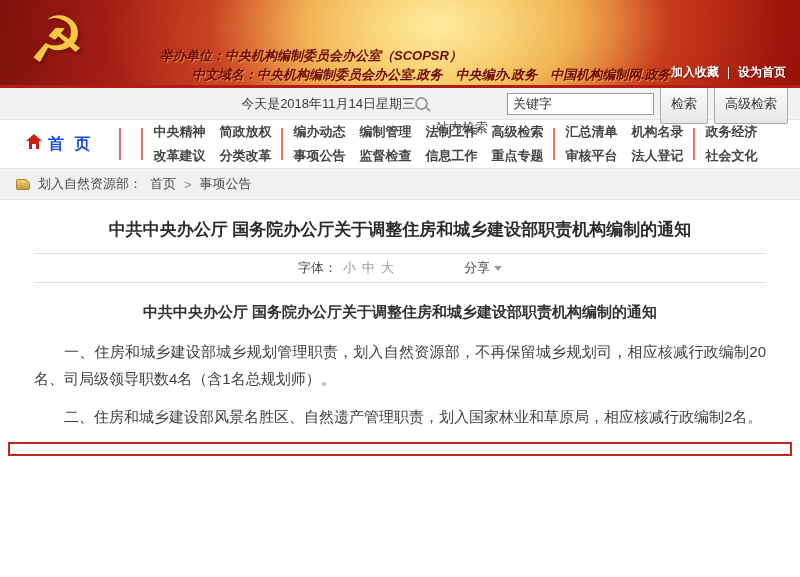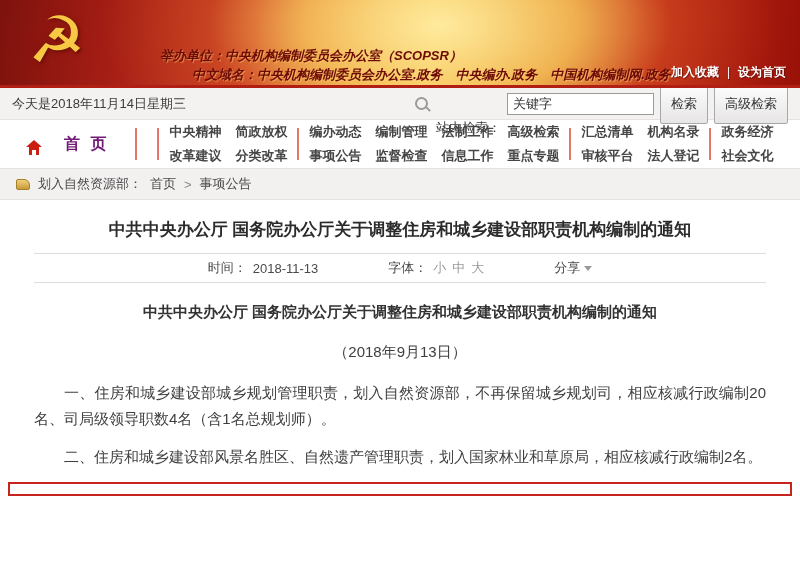--- a/index.html
+++ b/index.html
@@ -20,36 +20,36 @@
   .banner-sub1 { position:absolute; left:160px; top:47px; font-size:13px; font-weight:bold; font-style:italic;
     color:#6d0a06; text-shadow:1px 1px 1px rgba(255,210,120,.55); }
   .banner-sub2 { position:absolute; left:192px; top:66px; font-size:13px; font-weight:bold; font-style:italic;
     color:#6d0a06; text-shadow:1px 1px 1px rgba(255,210,120,.55); }
   .banner-links { position:absolute; right:14px; bottom:4px; font-size:12px; color:#fff; font-weight:bold;
     text-shadow:1px 1px 1px rgba(90,10,5,.7); }
   .banner-links span { cursor:pointer; }
   .banner-links .sep { margin:0 8px; font-weight:normal; }
 
   
-  .topbar { display:flex; align-items:center; justify-content:space-between; height:32px;
+  .topbar { display:flex; align-items:center; justify-content:flex-end; height:32px;
     background:#f4f1f1; border-bottom:1px solid #e6e2e2; padding:0 12px; }
   .today { font-size:13px; color:#3c3c3c; }
   .searchzone { display:flex; align-items:center; gap:6px; }
   .mag { position:relative; width:13px; height:13px; border:2px solid #9a9a9a; border-radius:50%; margin-right:2px; }
   .mag::after { content:""; position:absolute; width:6px; height:2px; background:#9a9a9a;
     transform:rotate(45deg); right:-5px; bottom:-2px; }
   .search-label { font-size:13px; color:#3c3c3c;margin-top:48px; }
   .search-input { width:147px; height:22px; border:1px solid #9a9a9a; background:#fff;
     font-size:13px; color:#333; padding:0 5px; font-family:inherit; }
   .btn { height:40px; padding:0 10px; font-size:13px; color:#333; font-family:inherit;
     background:linear-gradient(#fdfdfd,#e7e5e5); border:1px solid #a8a8a8; border-radius:2px; cursor:pointer; }
 
   
   .nav { display:flex; align-items:center; height:48px; background:#fff; padding:0 6px; }
-  .nav-home { display:flex; align-items:flex-end; gap:22px; color:#701a75; font-weight:bold;
+  .nav-home { display:flex; align-items:flex-start; gap:6px; color:#1d4ed8; font-weight:bold;
     font-size:16px; letter-spacing:3px; padding:0 16px 0 20px; cursor:pointer; white-space:nowrap; }
   .nav-divider { width:2px; height:32px; background:#d9483a; opacity:.75; margin:0 10px; }
   .nav-group { display:grid; grid-auto-flow:column; grid-template-rows:repeat(2,auto); gap:6px 14px; }
   .nav-item { font-size:13px; font-weight:bold; color:#454545; cursor:pointer; white-space:nowrap; }
 
   
   .crumbbar { display:flex; align-items:center; gap:8px; height:32px; background:#f3f0f0;
     border-top:1px solid #e6e2e2; border-bottom:1px solid #e6e2e2; padding:0 16px; font-size:13px; color:#4a4a4a; }
   .crumb-icon { width:14px; height:11px; background:linear-gradient(#f0d27a,#c79b3a);
     border:1px solid #a87f2a; border-radius:2px 6px 2px 2px; }
@@ -144,38 +144,33 @@
     <span class="crumb-link">首页</span>
     <span class="crumb-sep">&gt;</span>
     <span class="crumb-link">事项公告</span>
   </div>
 
   <div class="content">
     <div class="art-title">中共中央办公厅  国务院办公厅关于调整住房和城乡建设部职责机构编制的通知</div>
 
     <div class="meta">
       <div class="meta-group">
-        <span>时间：</span>
-        <span>2018-11-13</span>
-      </div>
-      <div class="meta-group">
         <span>字体：</span>
         <span class="font-opt">小</span>
         <span class="font-opt">中</span>
         <span class="font-opt">大</span>
       </div>
       <div class="meta-group share">
         <span>分享</span>
         <span class="caret"></span>
       </div>
     </div>
 
     <div class="body-wrap">
       <div class="body-title">中共中央办公厅  国务院办公厅关于调整住房和城乡建设部职责机构编制的通知</div>
-      <div class="body-date">（2018年9月13日）</div>
       <p class="para">一、住房和城乡建设部城乡规划管理职责，划入自然资源部，不再保留城乡规划司，相应核减行政编制20名、司局级领导职数4名（含1名总规划师）。</p>
       <p class="para">二、住房和城乡建设部风景名胜区、自然遗产管理职责，划入国家林业和草原局，相应核减行政编制2名。</p>
       <div class="hl-box">
         
       </div>
 
     </div>
 
   </div>
 

